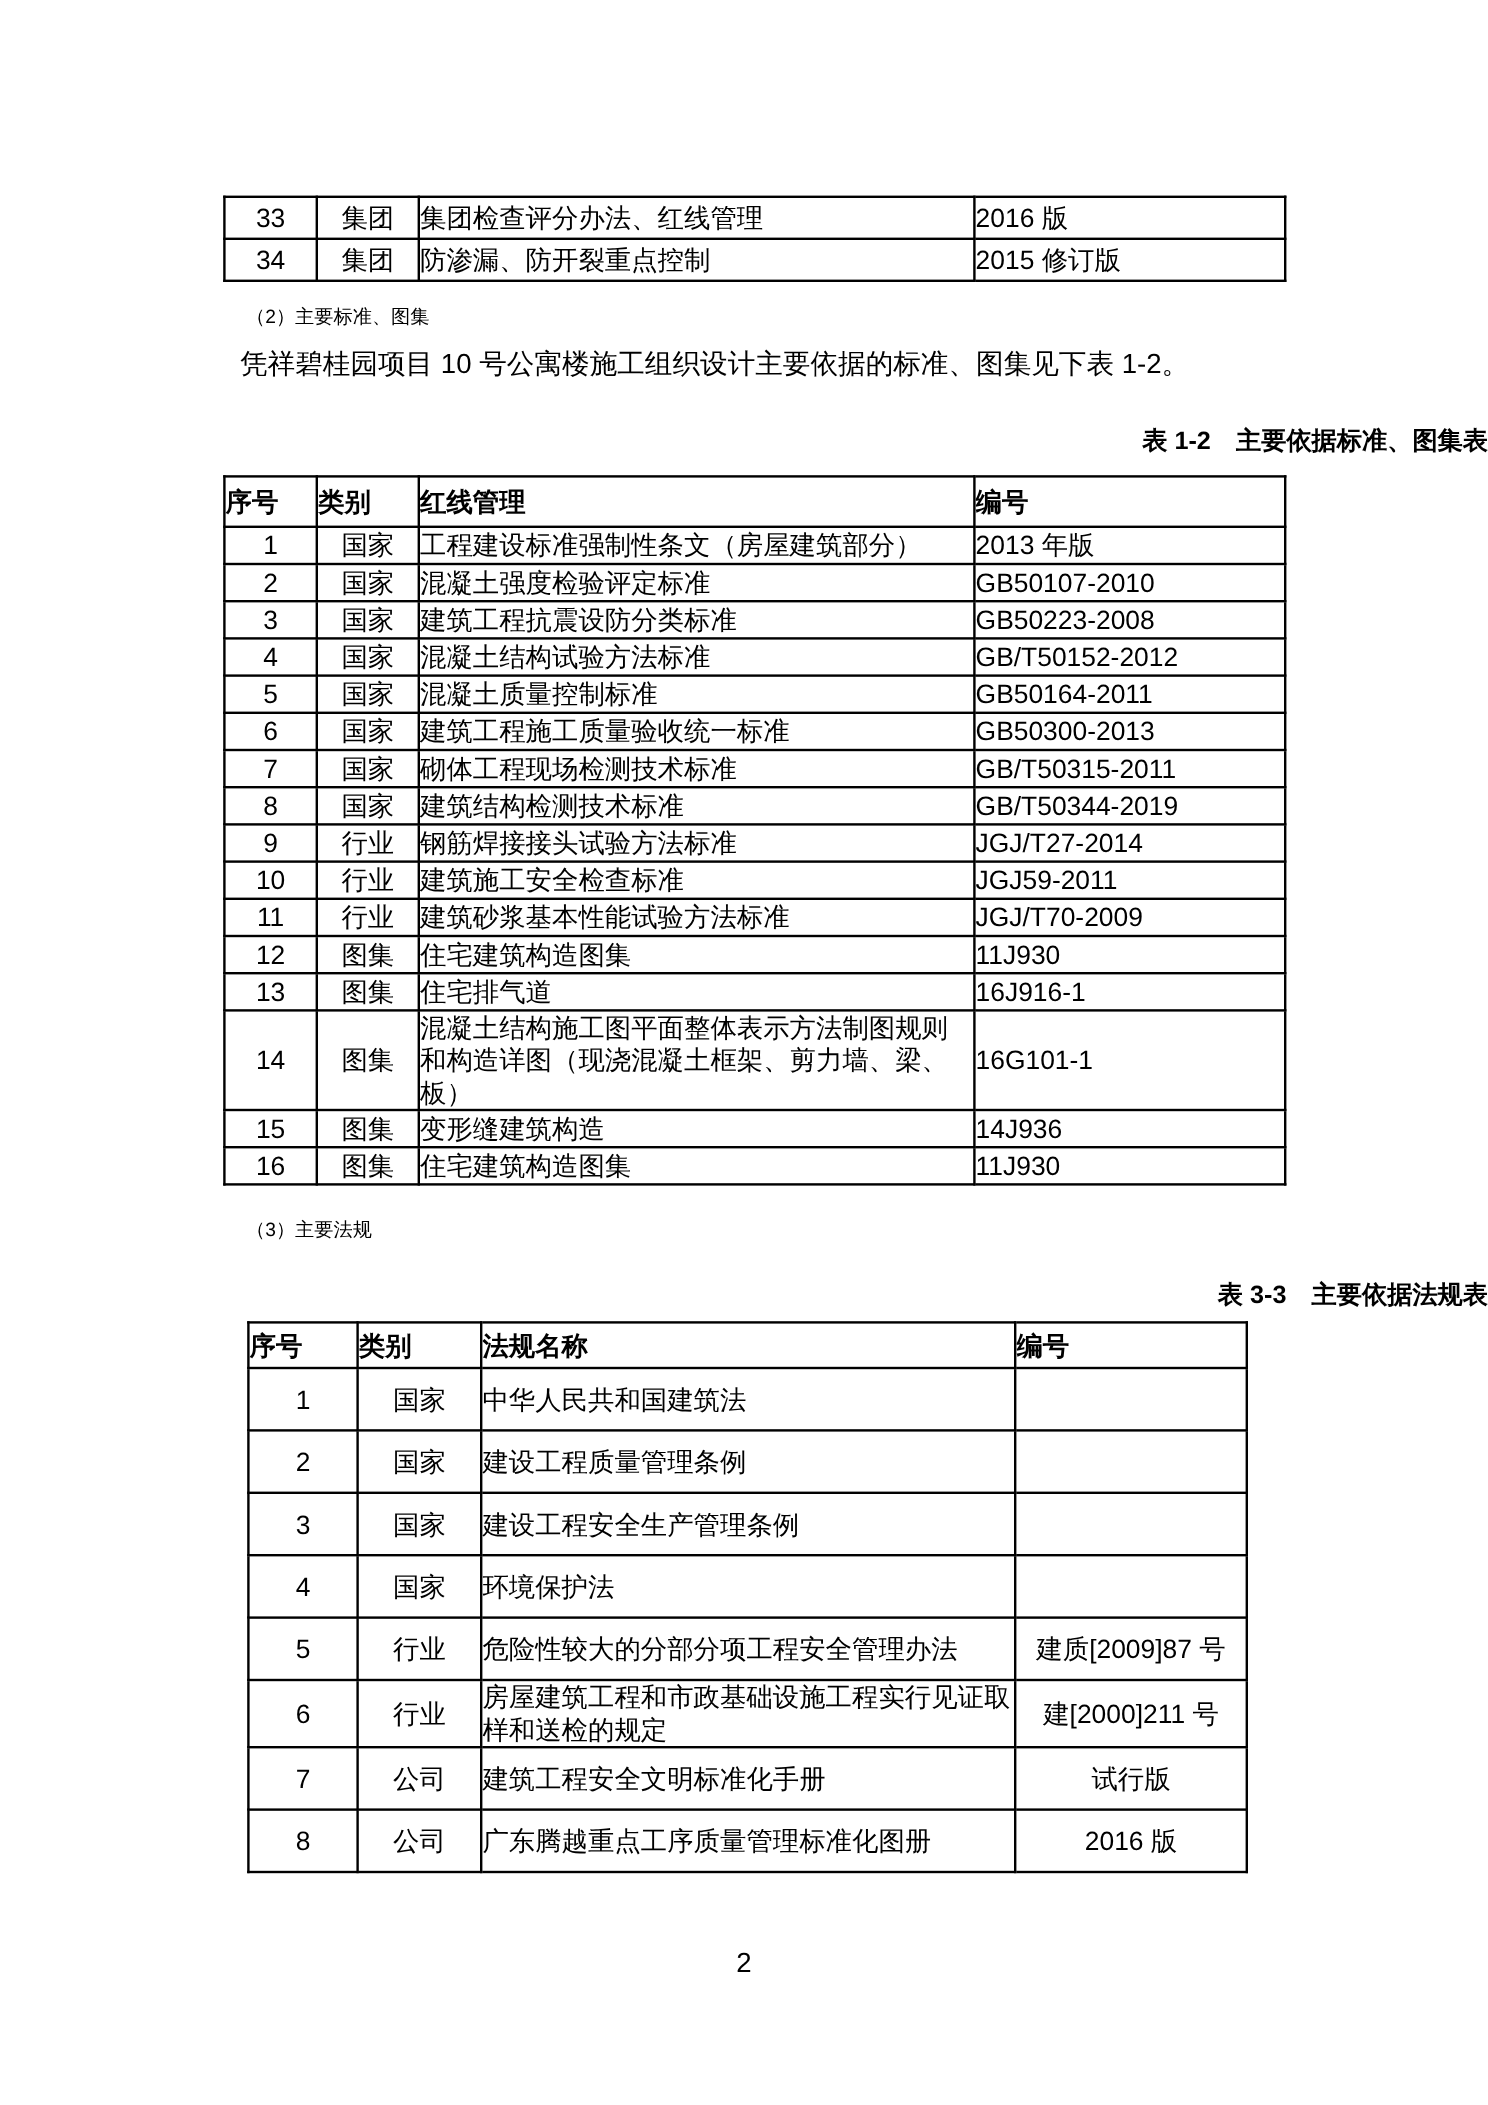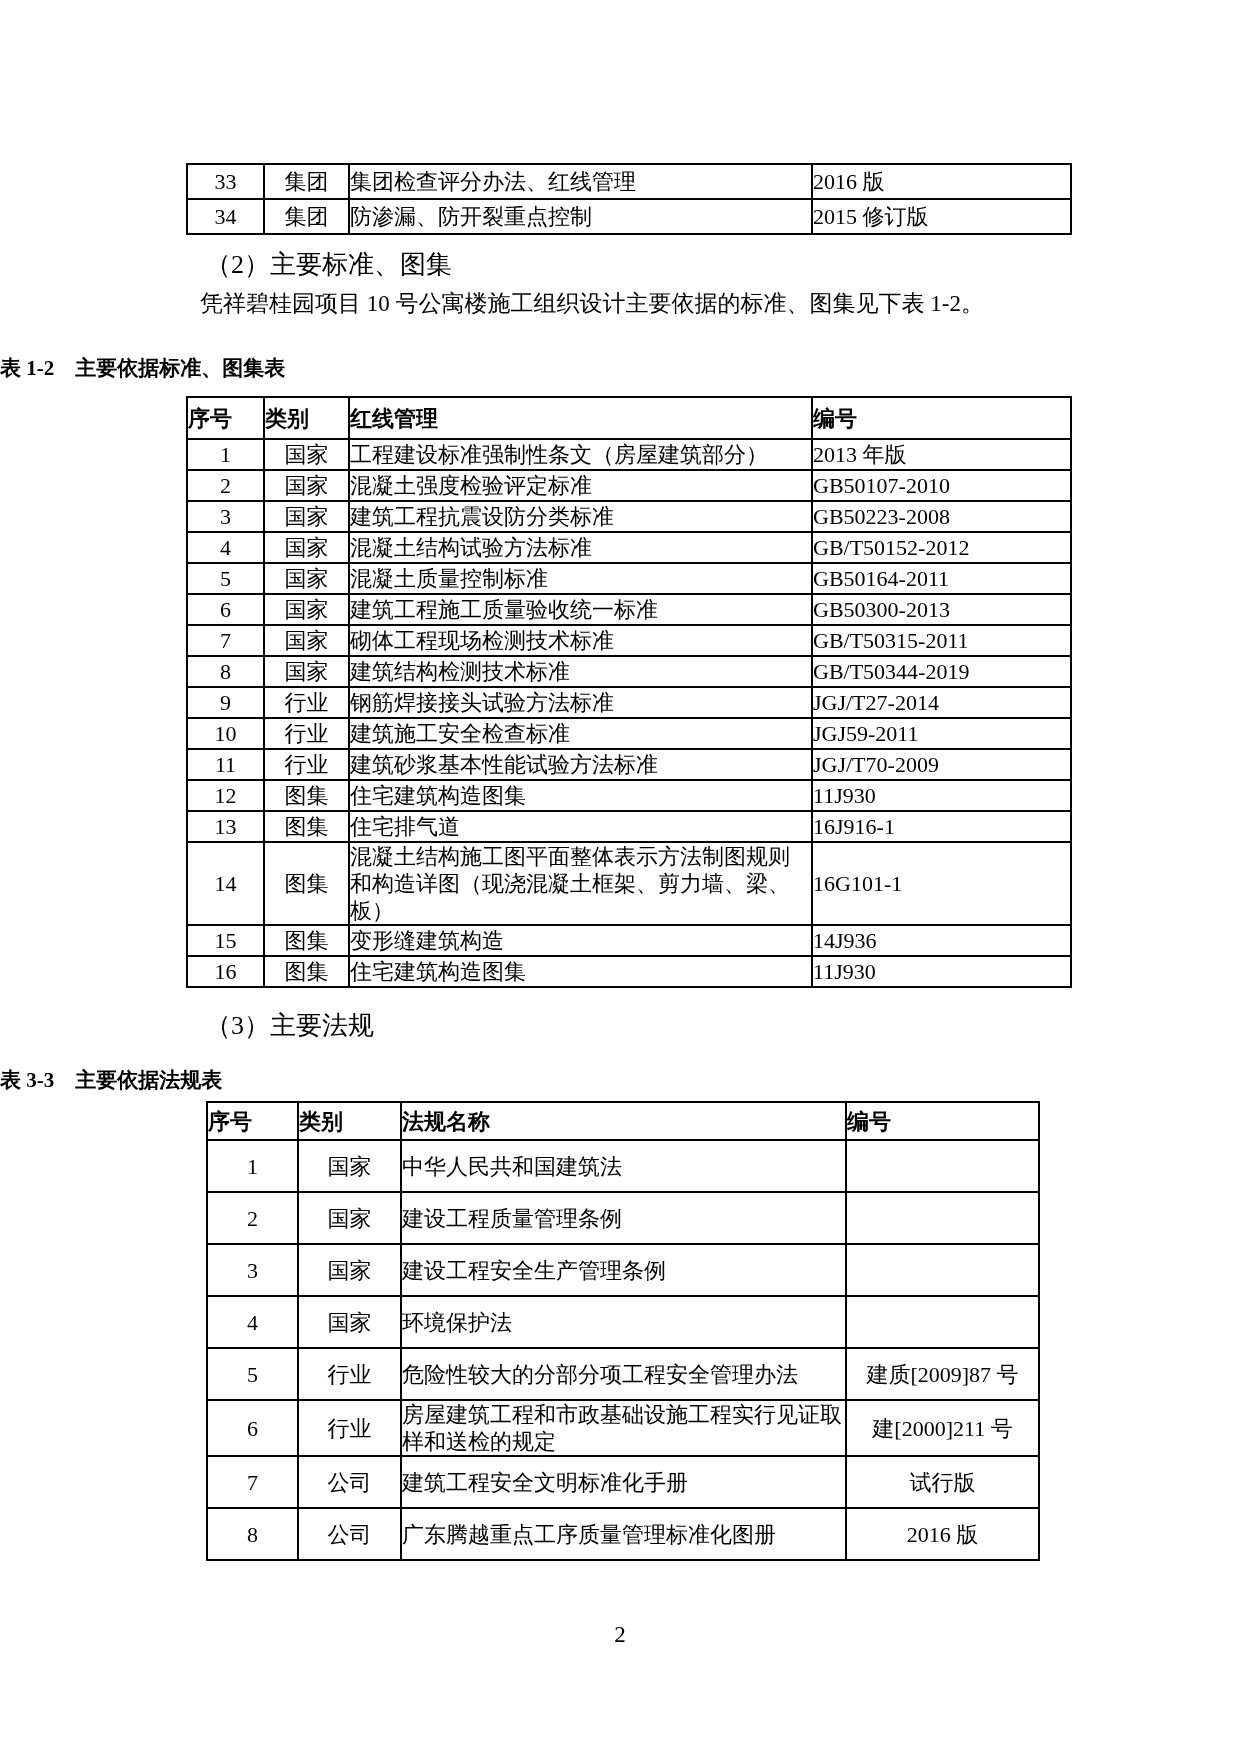--- a/index.html
+++ b/index.html
@@ -2,21 +2,21 @@
 <html><head>
 <meta charset="utf-8">
 <style>
   html, body { margin: 0; padding: 0; background: #ffffff; }
   .page {
     position: relative;
     width: 1240px;
     height: 1754px;
     background: #ffffff;
     color: #000000;
-    font-family: Liberation Serif, serif;
+    font-family: Liberation Sans, sans-serif;
     overflow: hidden;
   }
   table.tbl {
     border-collapse: collapse;
     table-layout: fixed;
   }
   table.tbl th, table.tbl td {
     border: 2px solid #000000;
     font-size: 22px;
     line-height: 27px;
@@ -40,34 +40,34 @@
   .std-table td { height: 29px; }
 
   
   .law-table { margin: 8px 0 0 206px; width: 832px; }
   .law-table th { height: 36px; }
   .law-table td { height: 46px; }
   .law-table .c-code { text-align: center; padding: 2px 6px; }
 
   .heading {
     margin: 14px 0 0 205px;
-    font-size: 26px;
+    font-size: 16px;
     line-height: 31px;
   }
   .heading-3 { margin-top: 22px; }
   .para {
     margin: 8px 80px 0 165px;
     text-indent: 35px;
     font-size: 23px;
     line-height: 31px;
   }
   .caption {
     margin-top: 36px;
     width: 1240px;
-    text-align: left;
+    text-align: right;
     font-size: 21px;
     font-weight: bold;
     line-height: 26px;
   }
   .caption-law { margin-top: 26px; }
   .page-number {
     position: absolute;
     top: 1622px;
     left: 0;
     width: 1240px;

